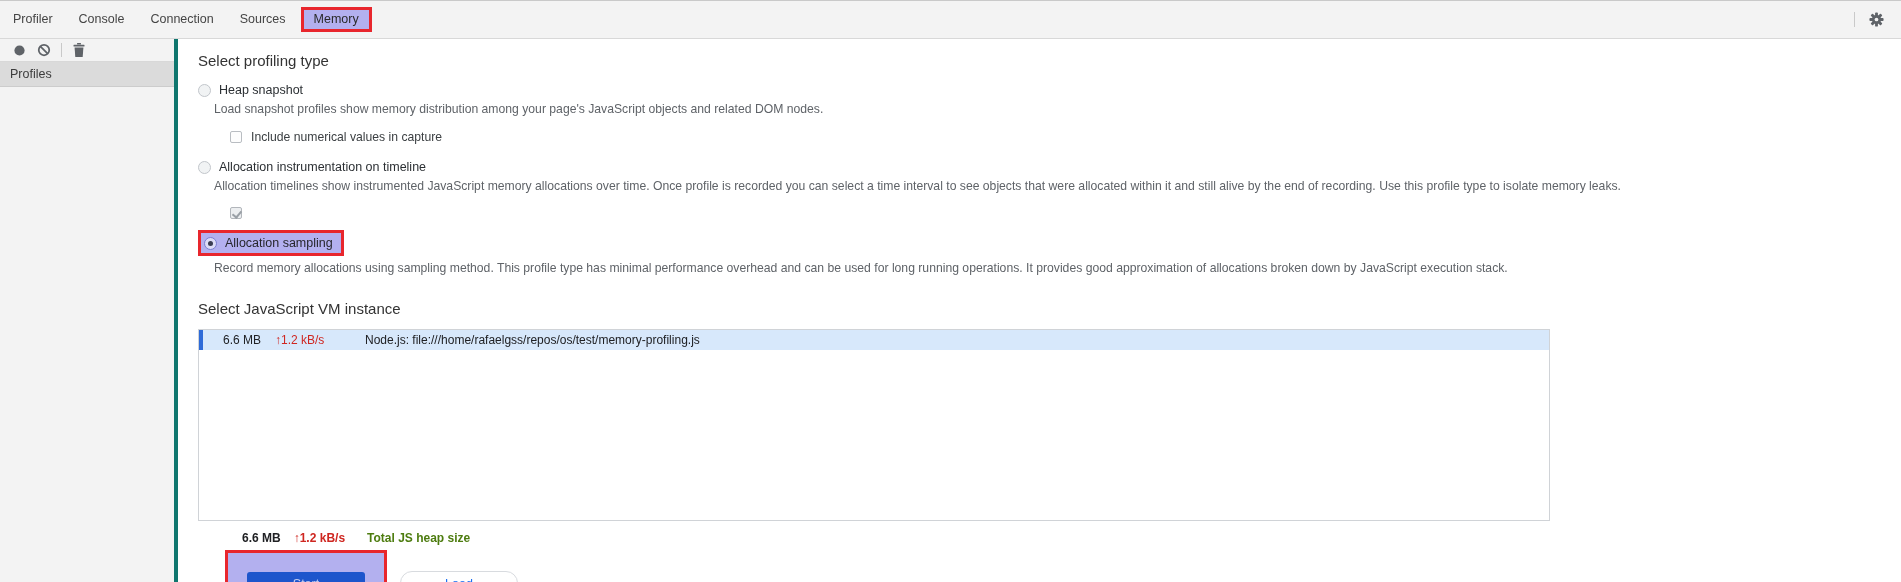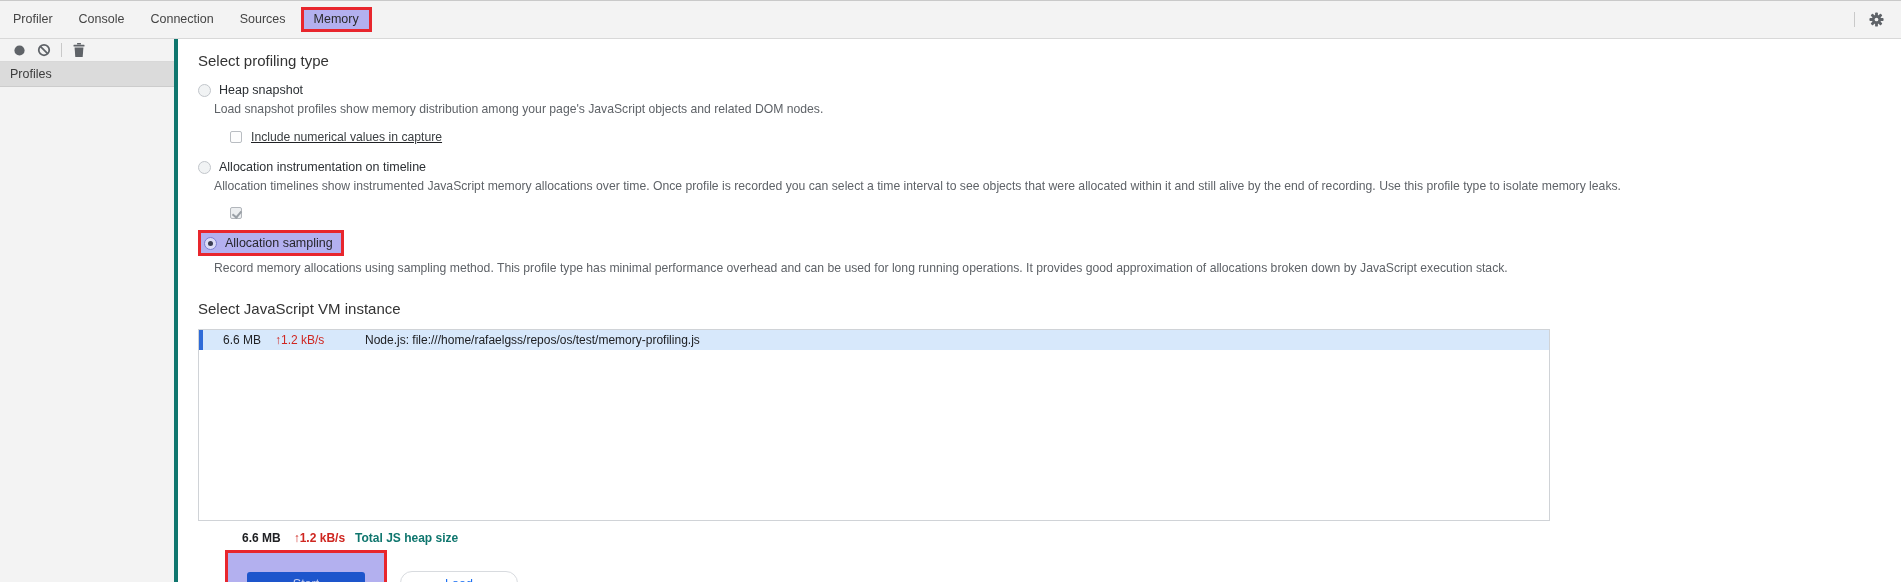--- a/index.html
+++ b/index.html
@@ -26,39 +26,39 @@
 
   
   .main { flex:1; background:#fff; padding:12px 0 0 20px; overflow:hidden; }
   .h2 { font-size:15px; font-weight:500; color:#333; line-height:20px; }
   .opt-row { display:flex; align-items:center; margin-top:12px; }
   .radio { width:13px; height:13px; border-radius:50%; border:1px solid #c2c6cb; background:#f1f3f4; flex:0 0 auto; }
   .radio.checked { border:1px solid #7a7ed2; background:#dcdbf6; position:relative; }
   .radio.checked::after { content:""; position:absolute; left:3px; top:3px; width:5px; height:5px; border-radius:50%; background:#3a3d52; }
   .opt-label { font-size:12.5px; font-weight:500; color:#2b2f33; margin-left:8px; white-space:nowrap; }
   .opt-desc { font-size:12.2px; color:#5f6368; margin:5px 0 0 16px; white-space:nowrap; line-height:15px; }
-  .chk-row { display:flex; align-items:center; margin:13px 0 0 32px;text-decoration:underline; }
+  .chk-row { display:flex; align-items:center; margin:13px 0 0 32px; }
   .chk { width:12px; height:12px; border:1px solid #b9bdc2; border-radius:2px; background:#fdfdfd; flex:0 0 auto; position:relative; }
   .chk.checked-disabled { background:#eceef0; border-color:#b2b6bb; }
   .chk.checked-disabled::after { content:""; position:absolute; left:2.5px; top:1px; width:4px; height:7px; border:solid #9aa0a6; border-width:0 2px 2px 0; transform:rotate(40deg); }
   .chk-label { font-size:12.2px; color:#3c4043; margin-left:9px; white-space:nowrap; }
   .annotated-option { display:inline-flex; align-items:center; background:#b3b0ef; border:3px solid #e8262d; padding:3px 8px 3px 3px; margin-top:11px; }
   .annotated-option .opt-label { color:#26262b; }
 
   .section-gap { margin-top:23px; }
   .vm-list { width:1352px; height:192px; border:1px solid #d0d3d7; margin-top:10px; background:#fff; }
   .vm-row { height:20px; display:flex; align-items:center; background:#d7e8fb; border-left:4px solid #2e6bd8; font-size:12px; }
   .vm-size { width:58px; text-align:right; color:#202124; }
   .vm-rate { margin-left:14px; color:#cf2721; width:72px; }
   .vm-name { margin-left:18px; color:#202124; white-space:nowrap; }
 
   .summary { display:flex; align-items:center; margin:10px 0 0 44px; font-size:12px; font-weight:700; }
   .summary .s-size { color:#202124; }
   .summary .s-rate { color:#cf2721; margin-left:13px; }
-  .summary .s-label { color:#0f766e; margin-left:10px; }
+  .summary .s-label { color:#4d7c0f; margin-left:22px; }
 
   .actions { display:flex; align-items:center; margin:5px 0 0 27px; }
   .start-annot { border:3px solid #e8262d; background:#b3b0ef; padding:19px; display:inline-block; }
   .btn-start { width:118px; height:23px; background:#1d55cc; border:none; border-radius:3px; color:#c6cdf0; font-size:12.5px; font-weight:500; font-family:"Liberation Sans",sans-serif; cursor:pointer; display:block; }
   .btn-load { width:118px; height:25px; background:#fff; border:1px solid #d8dbdf; border-radius:12px; color:#1a6ef2; font-size:12.5px; font-weight:500; font-family:"Liberation Sans",sans-serif; margin-left:13px; cursor:pointer; }
 
   svg { display:block; }
 </style>
 </head>
 <body>

